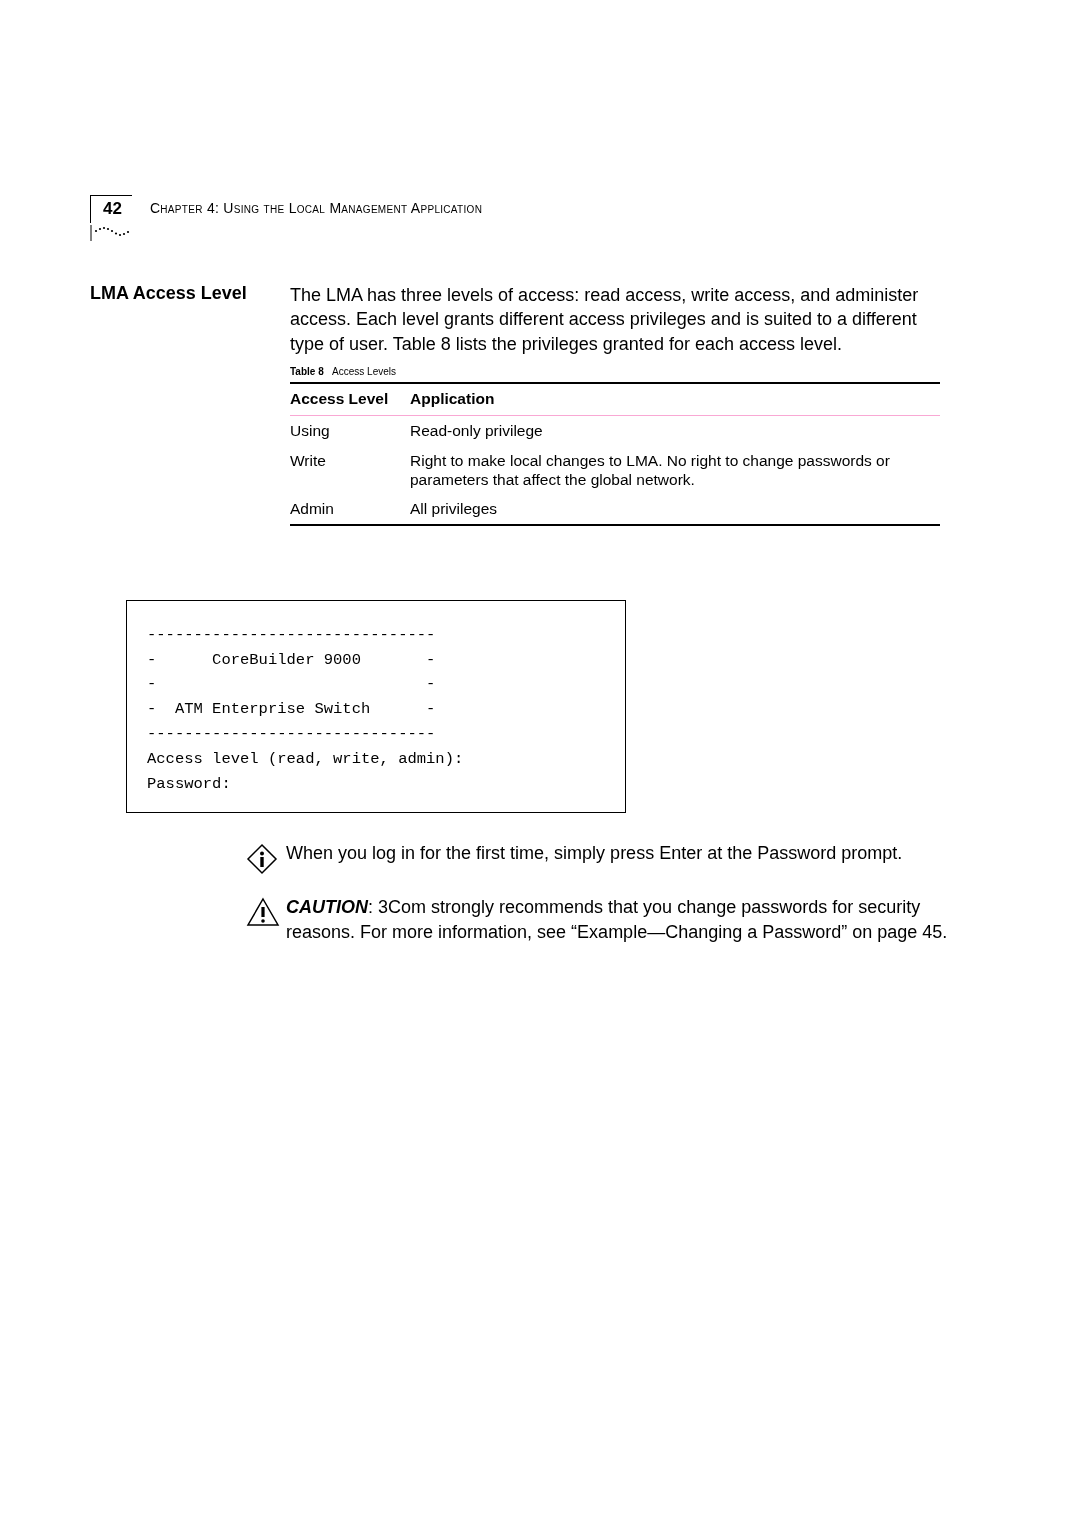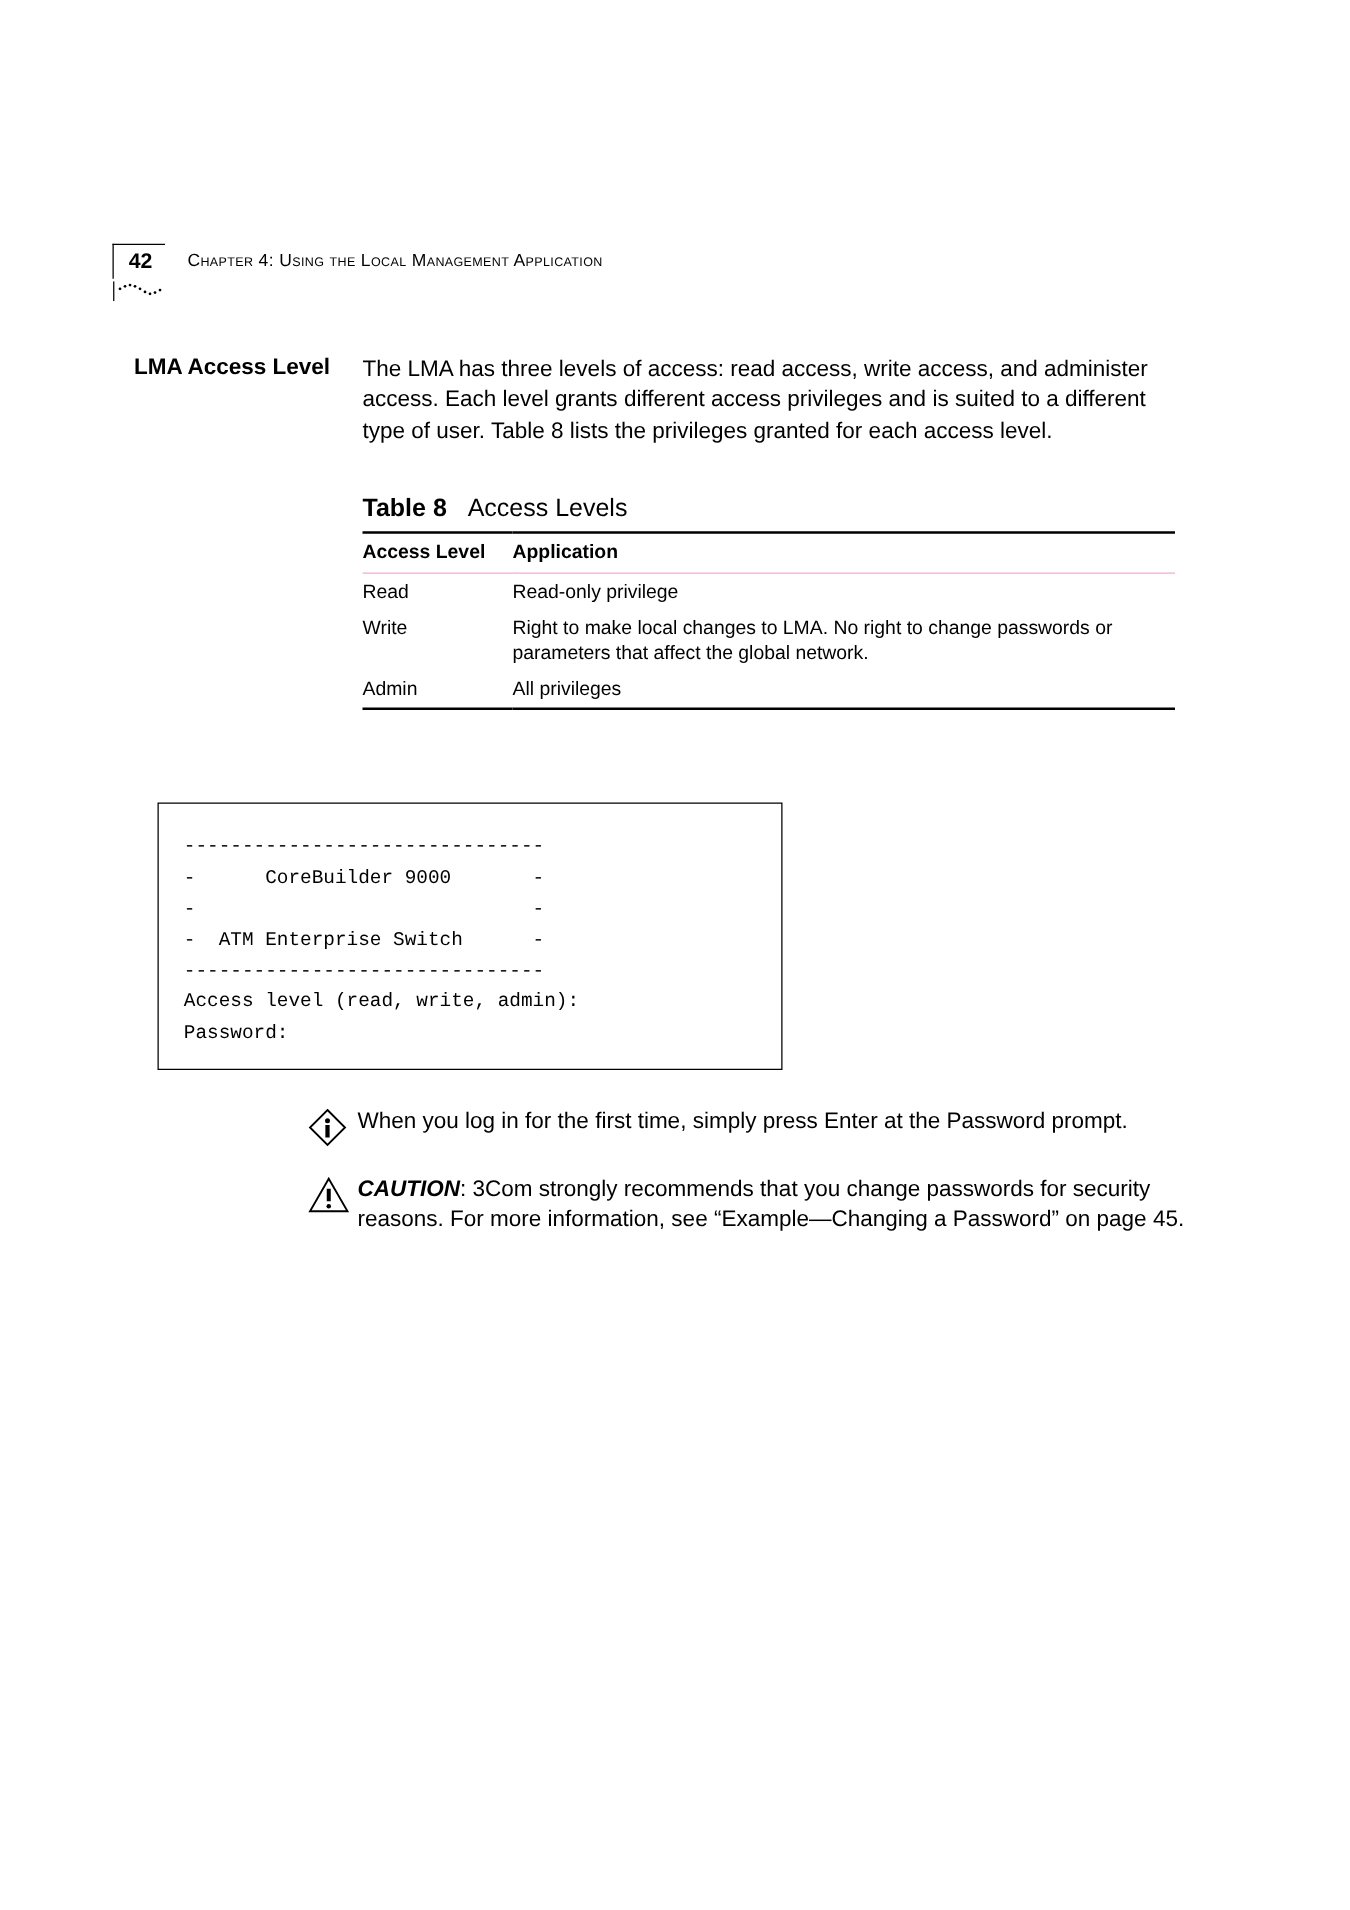--- a/index.html
+++ b/index.html
@@ -40,37 +40,36 @@
     }
     .content-area {
       margin-left: 0;
     }
     .section-row {
       display: flex;
       margin-bottom: 18px;
     }
     .section-label {
       width: 200px;
-      text-align: right;
       padding-right: 26px;
       font-weight: bold;
       font-size: 18px;
       flex-shrink: 0;
       font-family: Arial, sans-serif;
     }
     .section-body {
       flex: 1;
       font-size: 18px;
       line-height: 1.35;
       padding-right: 10px;
     }
     .table-caption {
-      font-size: 20px;
+      font-size: 10px;
       margin-bottom: 4px;
-      margin-top: 38px;
+      margin-top: 9px;
     }
     .table-caption .tbl-label {
       font-weight: bold;
     }
     table.access-table {
       border-collapse: collapse;
       width: 100%;
       font-size: 15.5px;
       margin-bottom: 10px;
     }
@@ -160,21 +159,21 @@
       </p>
       <table class="access-table">
         <thead>
           <tr>
             <th class="col-level">Access Level</th>
             <th>Application</th>
           </tr>
         </thead>
         <tbody>
           <tr>
-            <td>Read</td>
+            <td>Using</td>
             <td>Read-only privilege</td>
           </tr>
           <tr>
             <td>Write</td>
             <td>Right to make local changes to LMA. No right to change passwords or parameters that affect the global network.</td>
           </tr>
           <tr>
             <td>Admin</td>
             <td>All privileges</td>
           </tr>

